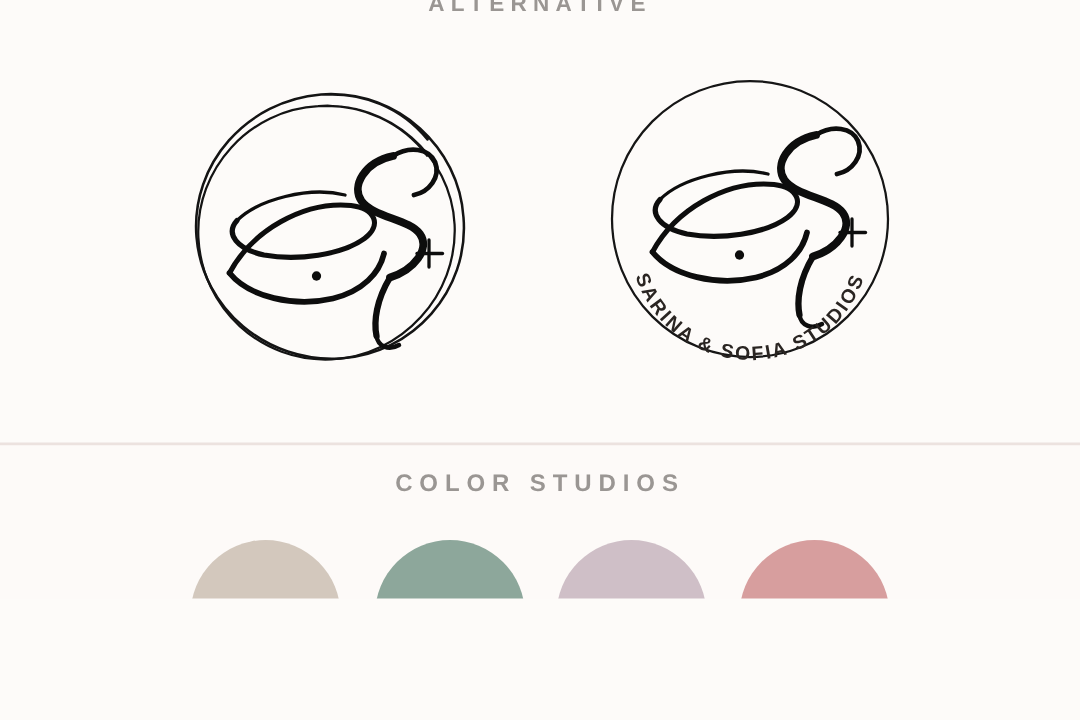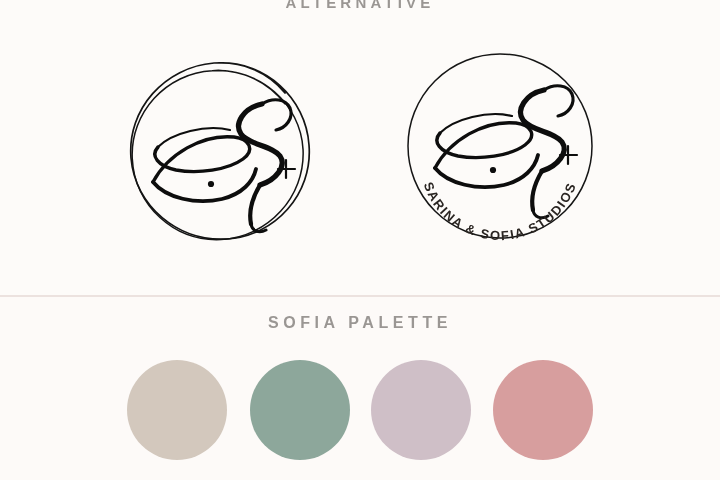--- a/index.html
+++ b/index.html
@@ -11,21 +11,21 @@
   }
 
   body {
     font-family: "Liberation Sans", sans-serif;
     background: #fdfbf9;
   }
 
   #page {
     position: relative;
     width: 720px;
-    height: 480px;
+    height: 399px;
     background: #fdfbf9;
     overflow: hidden;
   }
 
   
   .alt-section {
     position: absolute;
     left: 0;
     top: 0;
     width: 720px;
@@ -232,15 +232,15 @@
   <div class="palette-section" style="background: rgb(253, 250, 248);">
 
     <div class="swatch-row">
       <div class="swatch sw0" style="background: rgb(211, 200, 189);"></div>
       <div class="swatch sw1" style="background: rgb(141, 167, 155);"></div>
       <div class="swatch sw2" style="background: rgb(207, 191, 199);"></div>
       <div class="swatch sw3" style="background: rgb(215, 158, 158);"></div>
     </div>
   </div>
 
-  <div class="section-heading palette-heading" style="color: rgb(154, 150, 147);">SOFIA PALETTE</div>
+  <div class="section-heading palette-heading" style="color: rgb(154, 150, 147);">COLOR STUDIOS</div>
 
 </div>
 
 </body></html>

